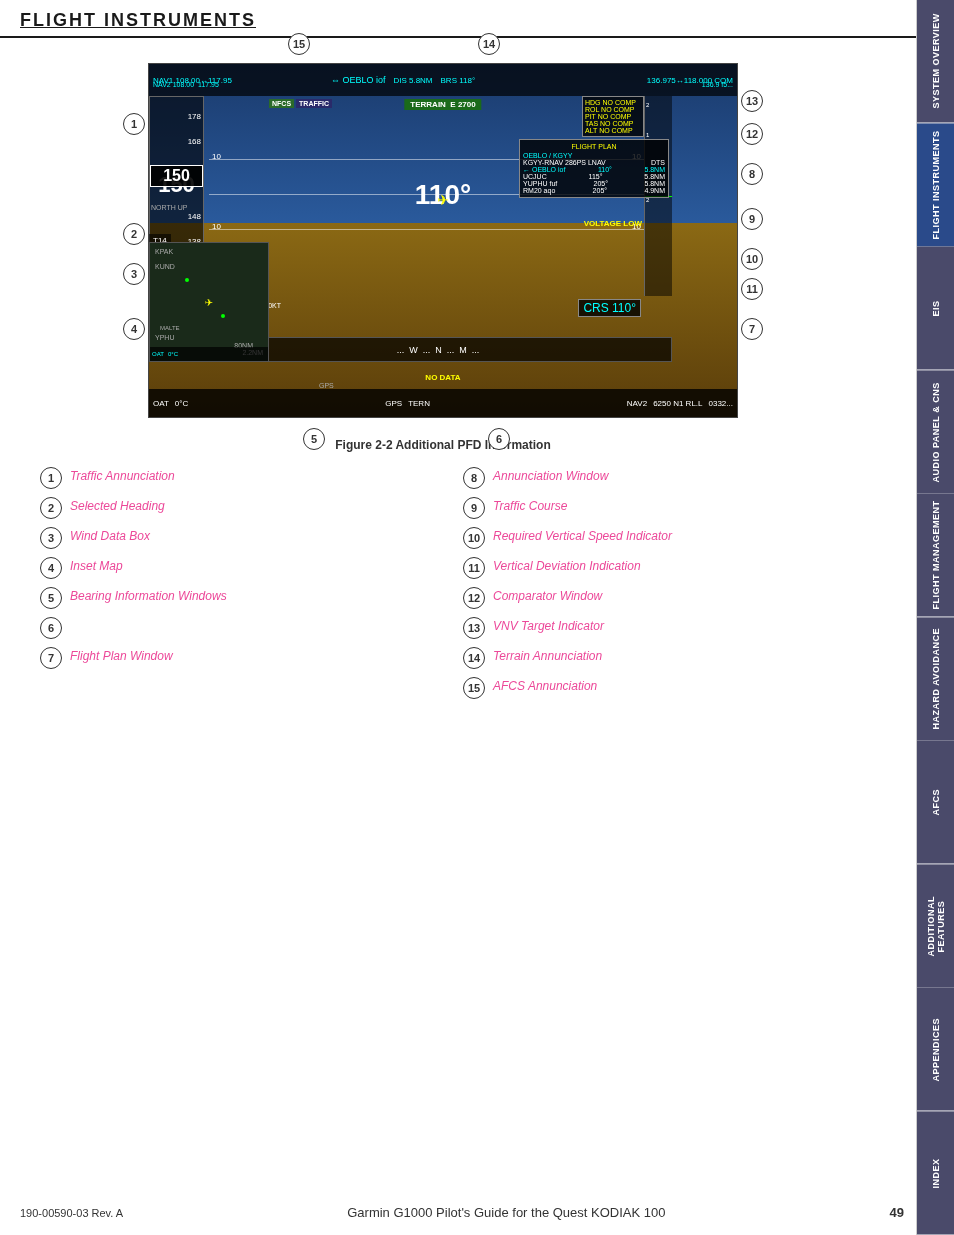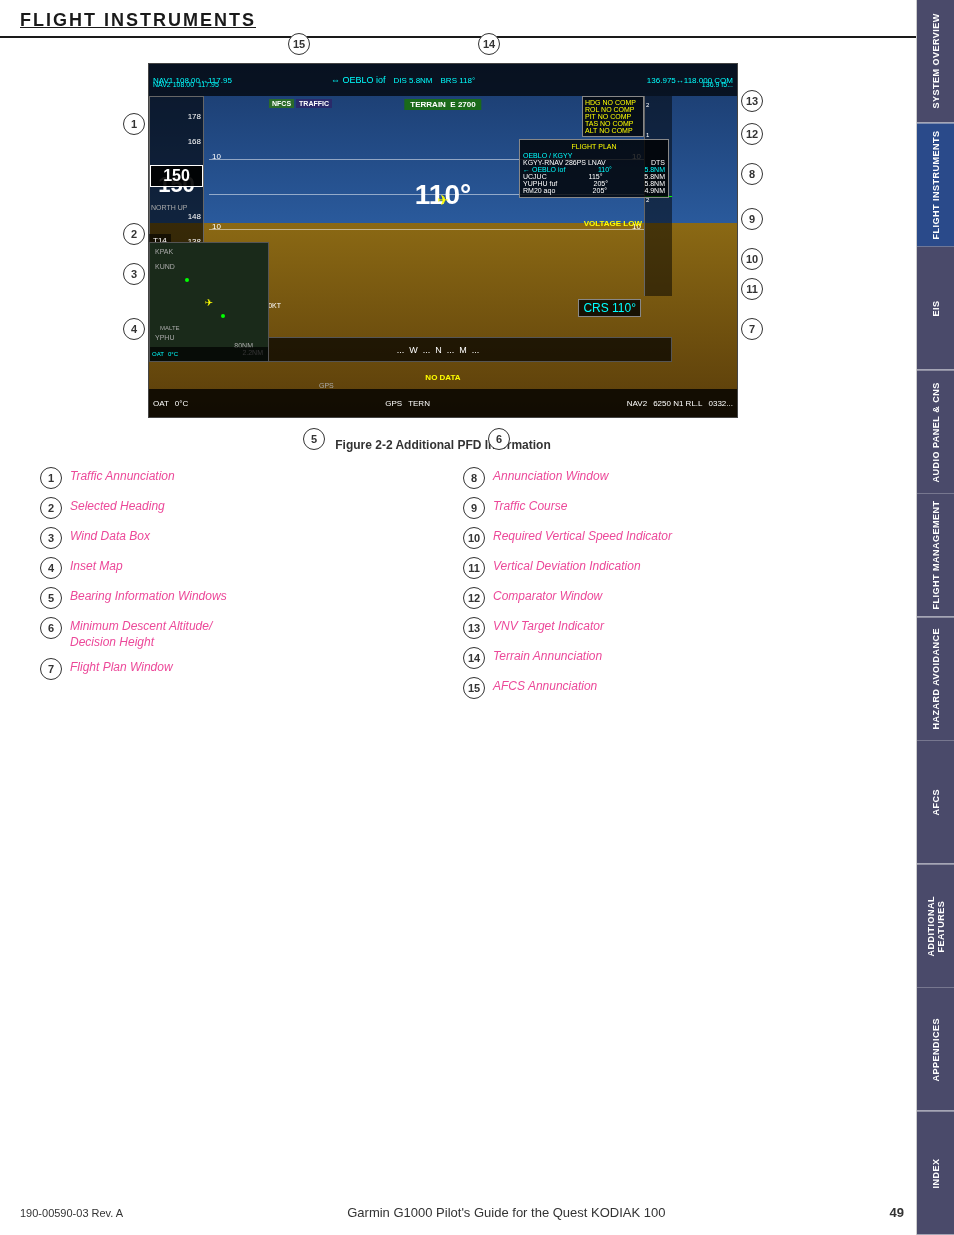--- a/index.html
+++ b/index.html
@@ -546,21 +546,20 @@
       <div class="legend-item">
         <div class="legend-num">4</div>
         <div class="legend-text">Inset Map</div>
       </div>
       <div class="legend-item">
         <div class="legend-num">5</div>
         <div class="legend-text">Bearing Information Windows</div>
       </div>
       <div class="legend-item">
         <div class="legend-num">6</div>
-        <div class="legend-text">Minimum Descent Altitude/<br>Decision Height</div>
       </div>
       <div class="legend-item">
         <div class="legend-num">7</div>
         <div class="legend-text">Flight Plan Window</div>
       </div>
     </div>
 
     <div class="legend-col">
       <div class="legend-item">
         <div class="legend-num">8</div>

